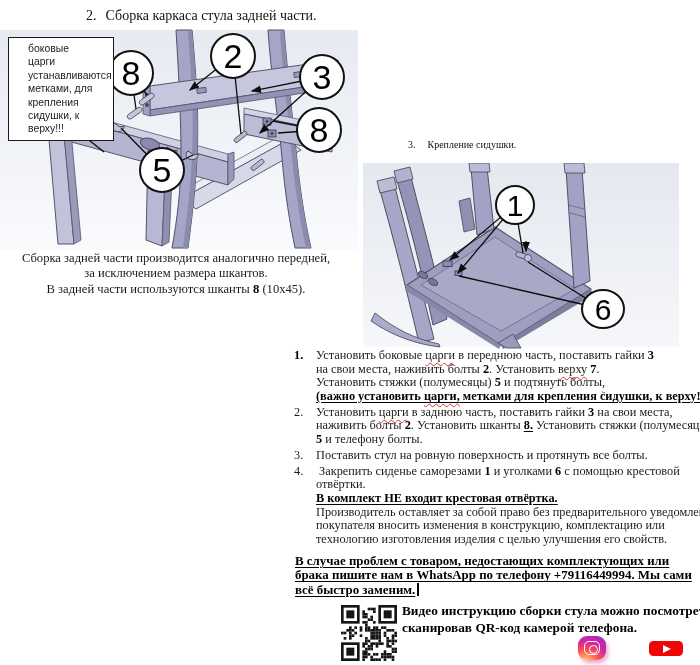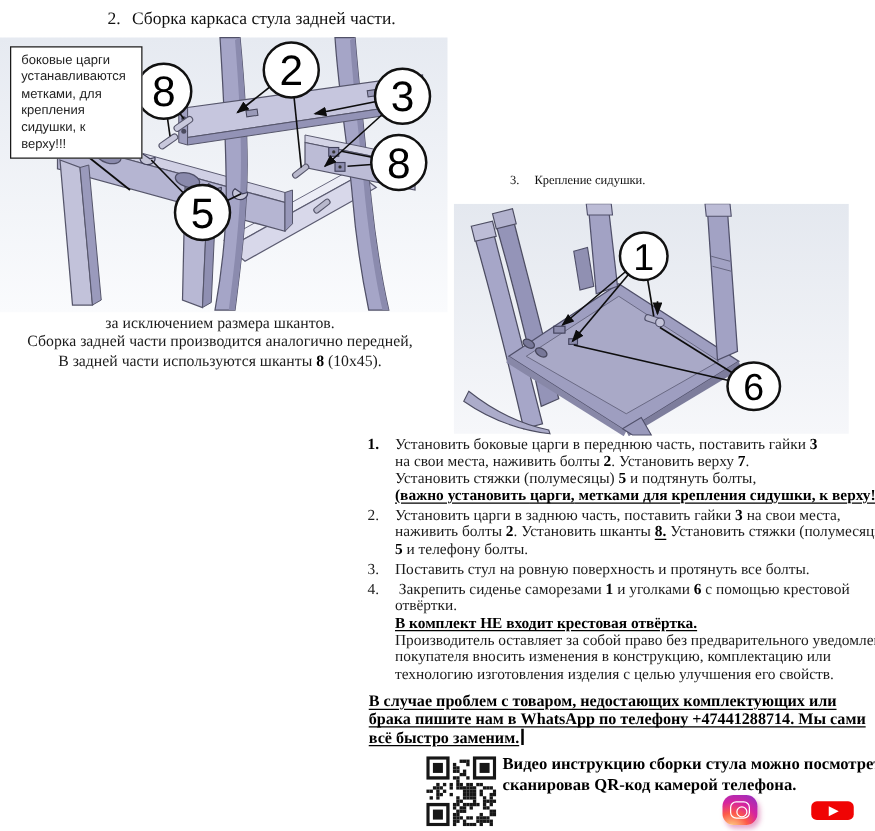--- a/index.html
+++ b/index.html
@@ -2,29 +2,29 @@
 <html><head>
 <meta charset="utf-8">
 <style>
   *{margin:0;padding:0;box-sizing:border-box}
   html,body{background:#fff}
   body{width:700px;height:665px;position:relative;overflow:hidden;
        font-family:"Liberation Serif",serif;color:#1b1b1b}
   .abs{position:absolute}
   .b{font-weight:bold;color:#000}
   .u{text-decoration:underline;text-decoration-thickness:1.2px;text-underline-offset:2px}
-  .w{text-decoration-style:wavy;text-decoration-color:#d33a2c;
+  .w{text-decoration:underline;text-decoration-style:wavy;text-decoration-color:#d33a2c;
      text-decoration-thickness:1px;text-underline-offset:2.5px;text-decoration-skip-ink:none}
   .ln{white-space:pre}
   #title1{left:86px;top:8px;font-size:14px;color:#111}
   #title1 .tnum{margin-right:9px}
   #title2{left:408px;top:139px;font-size:10px;color:#111}
   #title2 .tnum{margin-right:12px}
   #callout{left:8px;top:37px;width:106px;min-height:87px;border:1.6px solid #1a1a1a;background:#fff;
-     padding:4px 8px;font-family:"Liberation Sans",sans-serif;font-size:10.4px;line-height:13.4px;
+     padding:4px 19px;font-family:"Liberation Sans",sans-serif;font-size:10.4px;line-height:13.4px;
      color:#222;z-index:3}
   #diag1{left:0;top:28px;z-index:1}
   #diag2{left:363px;top:163px;z-index:1}
   #leftnote{left:0;top:251px;width:352px;text-align:center;font-size:12.6px;line-height:15.4px}
   #list{left:294px;top:349px;width:412px;font-size:12.3px;line-height:13.55px}
   .item{display:flex;margin-bottom:2.5px}
   .item .inum{width:22px;flex:0 0 22px}
   #whatsapp{left:295px;top:554px;font-size:12.9px;line-height:14.4px}
   #whatsapp .ln:last-child::after{content:"";display:inline-block;width:1.5px;height:13px;
      background:#000;margin-left:2px;vertical-align:-2px}
@@ -148,22 +148,22 @@
     <circle cx="322" cy="49" r="22" fill="#fff" stroke="#111" stroke-width="2"></circle>
     <text x="322" y="61">3</text>
     <circle cx="319" cy="102" r="22" fill="#fff" stroke="#111" stroke-width="2"></circle>
     <text x="319" y="114">8</text>
     <circle cx="162" cy="142" r="22" fill="#fff" stroke="#111" stroke-width="2"></circle>
     <text x="162" y="154">5</text>
   </g>
 </svg>
 
 <div class="abs" id="leftnote">
+    <div class="ln"><span>Сборка задней части производится аналогично передней,</span></div>
     <div class="ln"><span>за исключением размера шкантов.</span></div>
-    <div class="ln"><span>Сборка задней части производится аналогично передней,</span></div>
     <div class="ln"><span>В задней части используются шканты </span><span class="b">8</span><span> (10x45).</span></div>
   </div>
 
 <div class="abs" id="title2">
   <span class="tnum">3.</span><span>Крепление сидушки.</span>
 </div>
 
 <svg class="abs" id="diag2" width="337" height="186" viewBox="0 0 337 186">
   <defs>
     <linearGradient id="g2" x1="0" y1="0" x2="0" y2="1">
@@ -264,21 +264,21 @@
         <div class="ln"><span class="b u">В комплект НЕ входит крестовая отвёртка.</span></div>
         <div class="ln"><span>Производитель оставляет за собой право без предварительного уведомления</span></div>
         <div class="ln"><span>покупателя вносить изменения в конструкцию, комплектацию или</span></div>
         <div class="ln"><span>технологию изготовления изделия с целью улучшения его свойств.</span></div>
       </div>
   </div>
 </div>
 
 <div class="abs" id="whatsapp">
     <div class="ln"><span class="b u">В случае проблем с товаром, недостающих комплектующих или</span></div>
-    <div class="ln"><span class="b u">брака пишите нам в WhatsApp по телефону +47441288714. Мы сами</span></div>
+    <div class="ln"><span class="b u">брака пишите нам в WhatsApp по телефону +79116449994. Мы сами</span></div>
     <div class="ln"><span class="b u">всё быстро заменим.</span></div>
   </div>
 
 <svg class="abs" id="qr" width="56" height="56" viewBox="0 0 56 56">
     <rect x="0" y="0" width="56" height="56" fill="#fff"></rect>
     <rect x="26.666666666666664" y="2.6666666666666665" width="2.6666666666666665" height="2.6666666666666665" fill="#161616"></rect>
     <rect x="29.333333333333332" y="2.6666666666666665" width="2.6666666666666665" height="2.6666666666666665" fill="#161616"></rect>
     <rect x="32" y="2.6666666666666665" width="2.6666666666666665" height="2.6666666666666665" fill="#161616"></rect>
     <rect x="21.333333333333332" y="5.333333333333333" width="2.6666666666666665" height="2.6666666666666665" fill="#161616"></rect>
     <rect x="32" y="5.333333333333333" width="2.6666666666666665" height="2.6666666666666665" fill="#161616"></rect>

